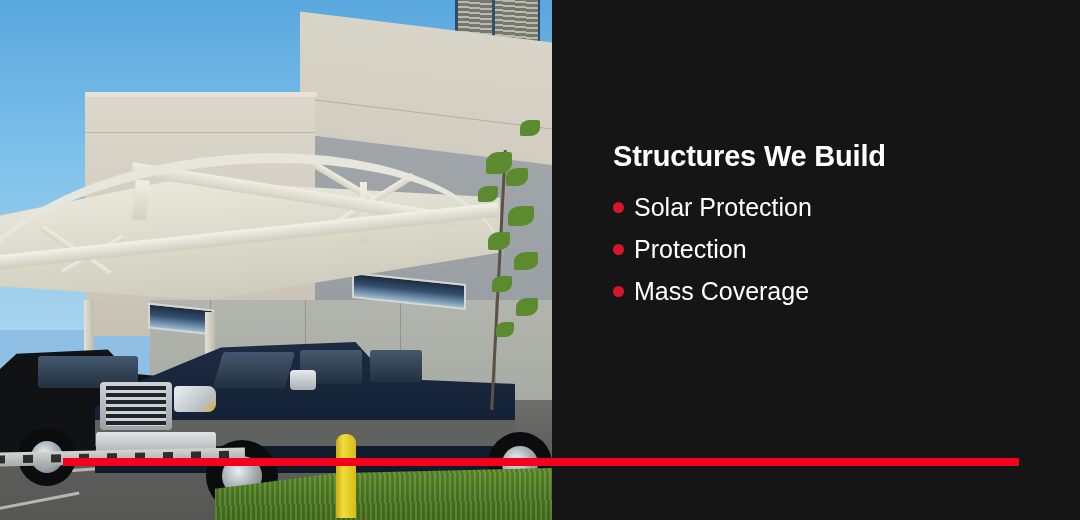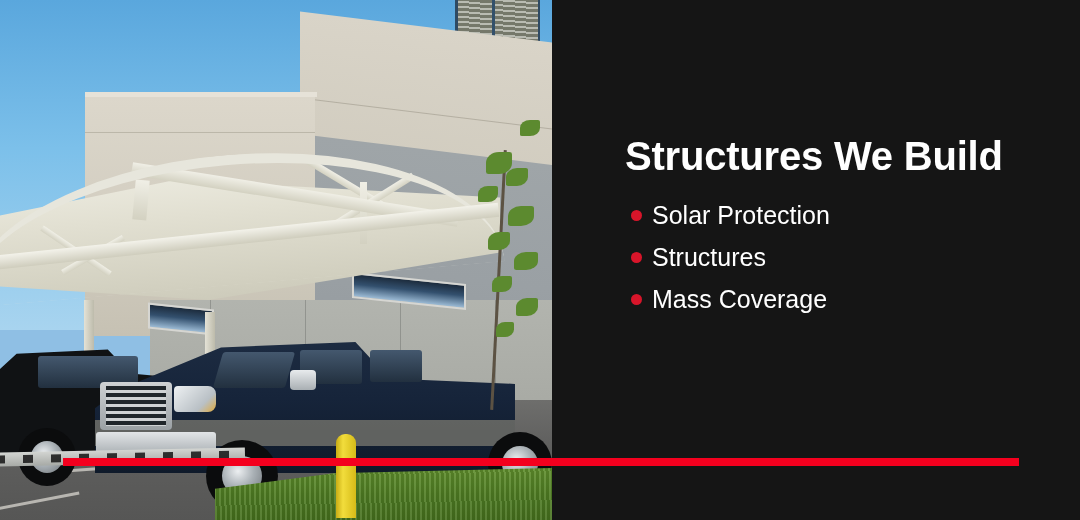--- a/index.html
+++ b/index.html
@@ -318,31 +318,31 @@
   }
 
   #panel-inner {
     position: absolute;
     left: 61px;
     top: 136px;
     width: 440px;
   }
 
   #heading {
-    margin: 0 0 10px 12px;
-    font-size: 40px;
+    margin: 0 0 10px 0;
+    font-size: 29px;
     font-weight: bold;
     color: #ffffff;
     letter-spacing: -0.2px;
     line-height: 40px;
   }
 
   #list {
     list-style: none;
-    margin: 18px;
+    margin: 0;
     padding: 0;
   }
 
   #list li {
     position: relative;
     height: 42px;
     line-height: 42px;
     padding-left: 21px;
     font-size: 25px;
     color: #ffffff;
@@ -447,21 +447,21 @@
 
       <h2 id="heading">Structures We Build</h2>
 
       <ul id="list">
         <li>
           <span class="dot"></span>
           <span>Solar Protection</span>
         </li>
         <li>
           <span class="dot"></span>
-          <span>Structures</span>
+          <span>Protection</span>
         </li>
         <li>
           <span class="dot"></span>
           <span>Mass Coverage</span>
         </li>
       </ul>
 
     </div>
   </div>
 

